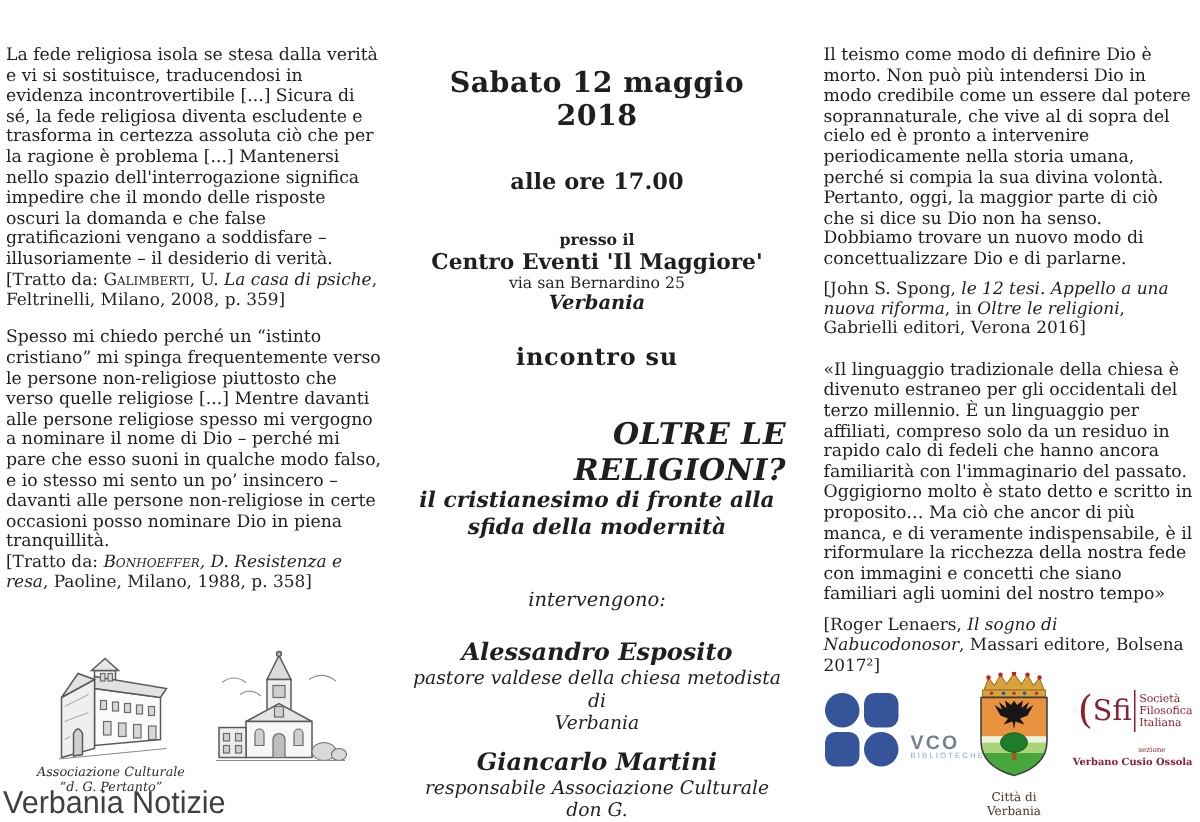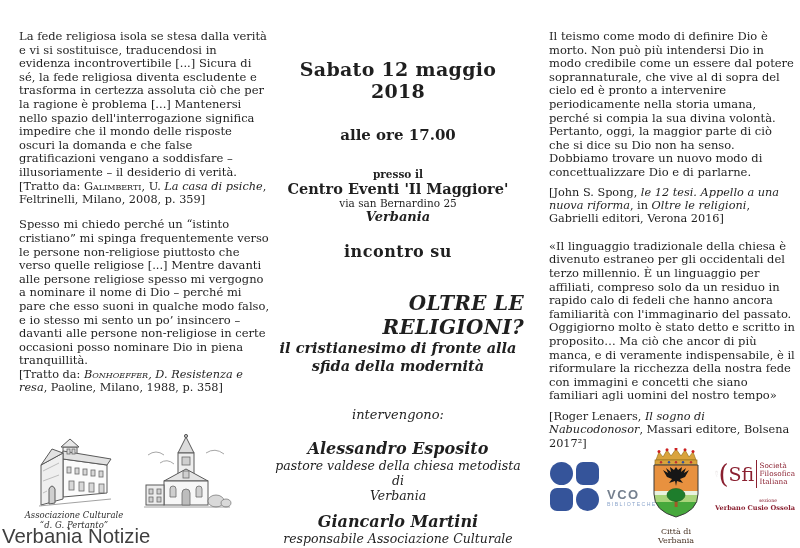--- a/index.html
+++ b/index.html
@@ -1,32 +1,32 @@
 <!DOCTYPE html>
 <html><head>
 <meta charset="utf-8">
 <style>
   html,body{margin:0;padding:0;background:#ffffff;}
   .page{position:relative;width:800px;height:548px;background:#ffffff;overflow:hidden;
         font-family:"DejaVu Serif",serif;color:#1f1f1f;}
   
   .col{position:absolute;top:0;}
-  .col-left{left:19px;width:252px;}
+  .col-left{left:4px;width:252px;}
   .col-center{left:272px;width:252px;text-align:center;}
   .col-right{left:549px;width:247px;}
   p{margin:0;}
   .quote{font-size:11.5px;line-height:13.6px;text-align:left;}
   .cite{font-size:11.3px;line-height:13.4px;text-align:left;}
   .sc{font-variant:small-caps;margin-top:41px;}
   .it{font-style:italic;}
   .scit{font-variant:small-caps;font-style:italic;}
   .mt30{margin-top:30px;} .mt12{margin-top:12px;} .mt14{margin-top:14px;}
   .mt6{margin-top:6px;} .mt7{margin-top:7px;}
   
-  .c-date{margin-top:58px;font-size:19px;font-weight:bold;letter-spacing:.3px;}
+  .c-date{margin-top:44px;font-size:19px;font-weight:bold;letter-spacing:.3px;}
   .c-time{margin-top:24px;font-size:15px;font-weight:bold;}
   .c-presso{margin-top:24px;font-size:10.5px;font-weight:bold;}
   .c-venue{font-size:14.5px;font-weight:bold;}
   .c-addr{font-size:10.5px;}
   .c-city{font-size:13px;font-weight:bold;font-style:italic;}
   .c-incontro{margin-top:18px;font-size:16px;font-weight:bold;letter-spacing:.5px;}
   .c-title{margin-top:30px;font-size:20px;font-weight:bold;font-style:italic;letter-spacing:.3px;text-align:right;}
   .c-sub{font-size:14.5px;font-weight:bold;font-style:italic;line-height:18px;}
   .c-interv{margin-top:32px;font-size:13px;font-style:italic;}
   .c-name{margin-top:17px;font-size:16px;font-weight:bold;font-style:italic;}
@@ -44,21 +44,21 @@
   .vco-sub{font-size:5.2px;color:#8da6cc;letter-spacing:1.4px;line-height:7px;}
   .coa{position:absolute;left:99px;top:0;width:56px;text-align:center;}
   .coa-cap{font-size:8px;color:#4a3526;line-height:9px;margin-top:1px;}
   .sfi{position:absolute;left:166px;top:2px;width:80px;font-family:"DejaVu Serif",serif;color:#8a2030;}
   .sfi-top{display:flex;align-items:center;}
   .sfi-mark{font-size:19px;line-height:20px;white-space:nowrap;}
   .sfi-paren{font-size:26px;font-weight:400;vertical-align:-2px;}
   .sfi-div{width:1px;height:28px;background:#8a2030;margin:0 3px 0 2px;}
   .sfi-lines{font-size:7.3px;line-height:8.3px;text-align:left;}
   .sfi-sezione{font-size:4.8px;text-align:center;margin-left:26px;line-height:5px;}
-  .sfi-region{font-size:6.6px;font-weight:bold;text-align:center;margin-top:2px;line-height:7px;}
+  .sfi-region{font-size:6.6px;font-weight:bold;text-align:right;margin-top:2px;line-height:7px;}
   
   .watermark{position:absolute;left:2px;top:524px;z-index:5;
              font-family:"Liberation Sans",sans-serif;font-size:21px;font-weight:400;
              color:#3f3f3f;letter-spacing:0;transform:scaleX(.97);transform-origin:left;}
 </style>
 </head>
 <body>
 
 <div class="page">
 

